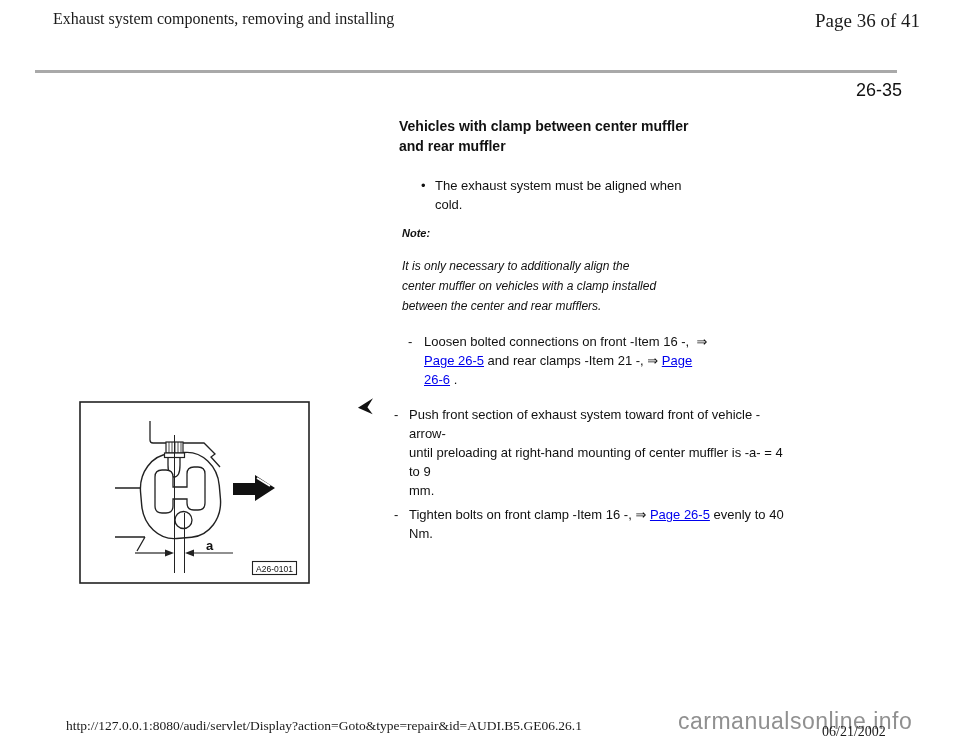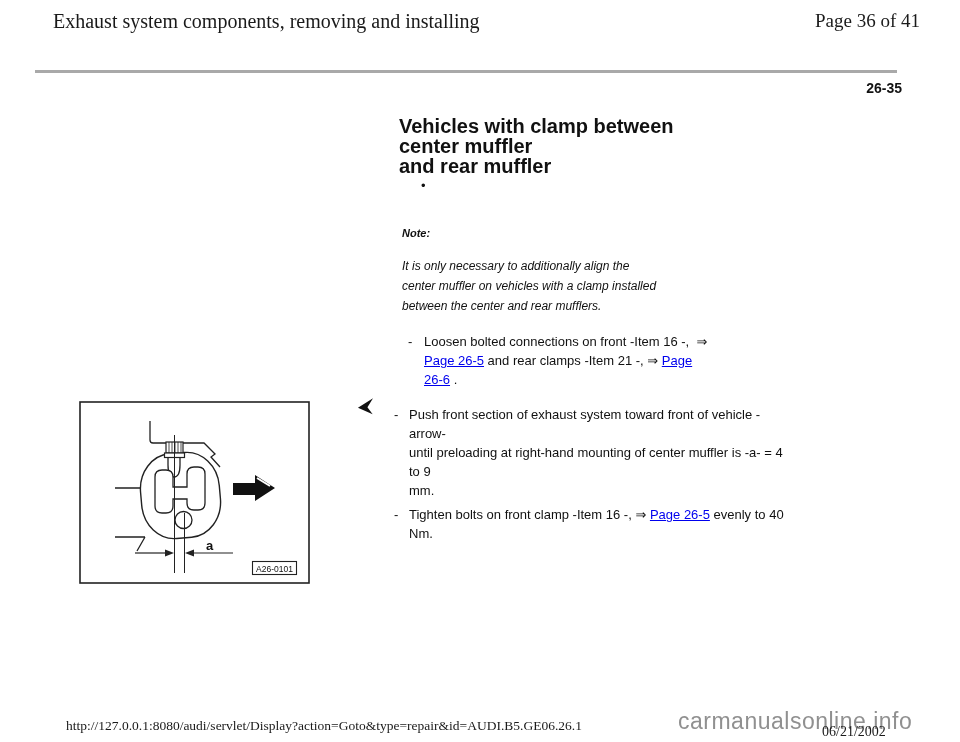--- a/index.html
+++ b/index.html
@@ -5,27 +5,27 @@
   html,body { margin:0; padding:0; background:#fff; }
   .page {
     position:relative; width:960px; height:742px; background:#ffffff;
     font-family:"Liberation Sans", sans-serif; color:#111; overflow:hidden;
   }
   .abs { position:absolute; }
   .serif { font-family:"Liberation Serif", serif; }
   .pre { white-space:pre-line; }
 
   
-  .hdr-title { left:53px; top:10px; font-size:20px; color:#1a1a1a; }
+  .hdr-title { left:53px; top:10px; font-size:16px; color:#1a1a1a; }
   .hdr-page  { top:10px; right:40px; font-size:19px; color:#1a1a1a; }
   .rule { left:35px; top:70px; width:862px; height:3px; background:#a9a9a9; }
-  .sec-page { top:80px; right:58px; font-size:14px; font-weight:bold; }
+  .sec-page { top:80px; right:58px; font-size:18px; font-weight:normal; }
 
   
-  .heading { left:399px; top:116px; width:330px; font-size:20px; font-weight:bold; line-height:20px; }
+  .heading { left:399px; top:116px; width:330px; font-size:14px; font-weight:bold; line-height:20px; }
   .bullet-row { left:421px; top:176px; width:290px; display:flex; font-size:13px; line-height:19px; }
   .bullet-row .marker { width:14px; flex:none; }
   .note-label { left:402px; top:227px; font-size:11px; font-weight:bold; font-style:italic; }
   .note-para  { left:402px; top:256px; width:330px; font-size:12px; font-style:italic; line-height:20px; }
 
   .dlist { font-size:13px; line-height:19px; }
   .dlist .item { display:flex; }
   .dlist .dash { width:16px; flex:none; }
   .dlist .content { flex:1; white-space:pre-line; }
   .dlist1 { left:408px; top:332px; width:310px; }
@@ -54,20 +54,22 @@
   <div class="abs serif hdr-title">Exhaust system components, removing and installing</div>
   <div class="abs serif hdr-page">Page 36 of 41</div>
   <div class="abs rule"></div>
   <div class="abs sec-page">26-35</div>
 
   <div class="abs heading pre">Vehicles with clamp between center muffler
 and rear muffler</div>
 
   <div class="abs bullet-row">
     <span class="marker">•</span>
+    <span class="pre">The exhaust system must be aligned when
+cold.</span>
   </div>
 
   <div class="abs note-label">Note:</div>
   <div class="abs note-para pre">It is only necessary to additionally align the
 center muffler on vehicles with a clamp installed
 between the center and rear mufflers.</div>
 
   <div class="abs dlist dlist1">
     <div class="item">
       <span class="dash">-</span>

